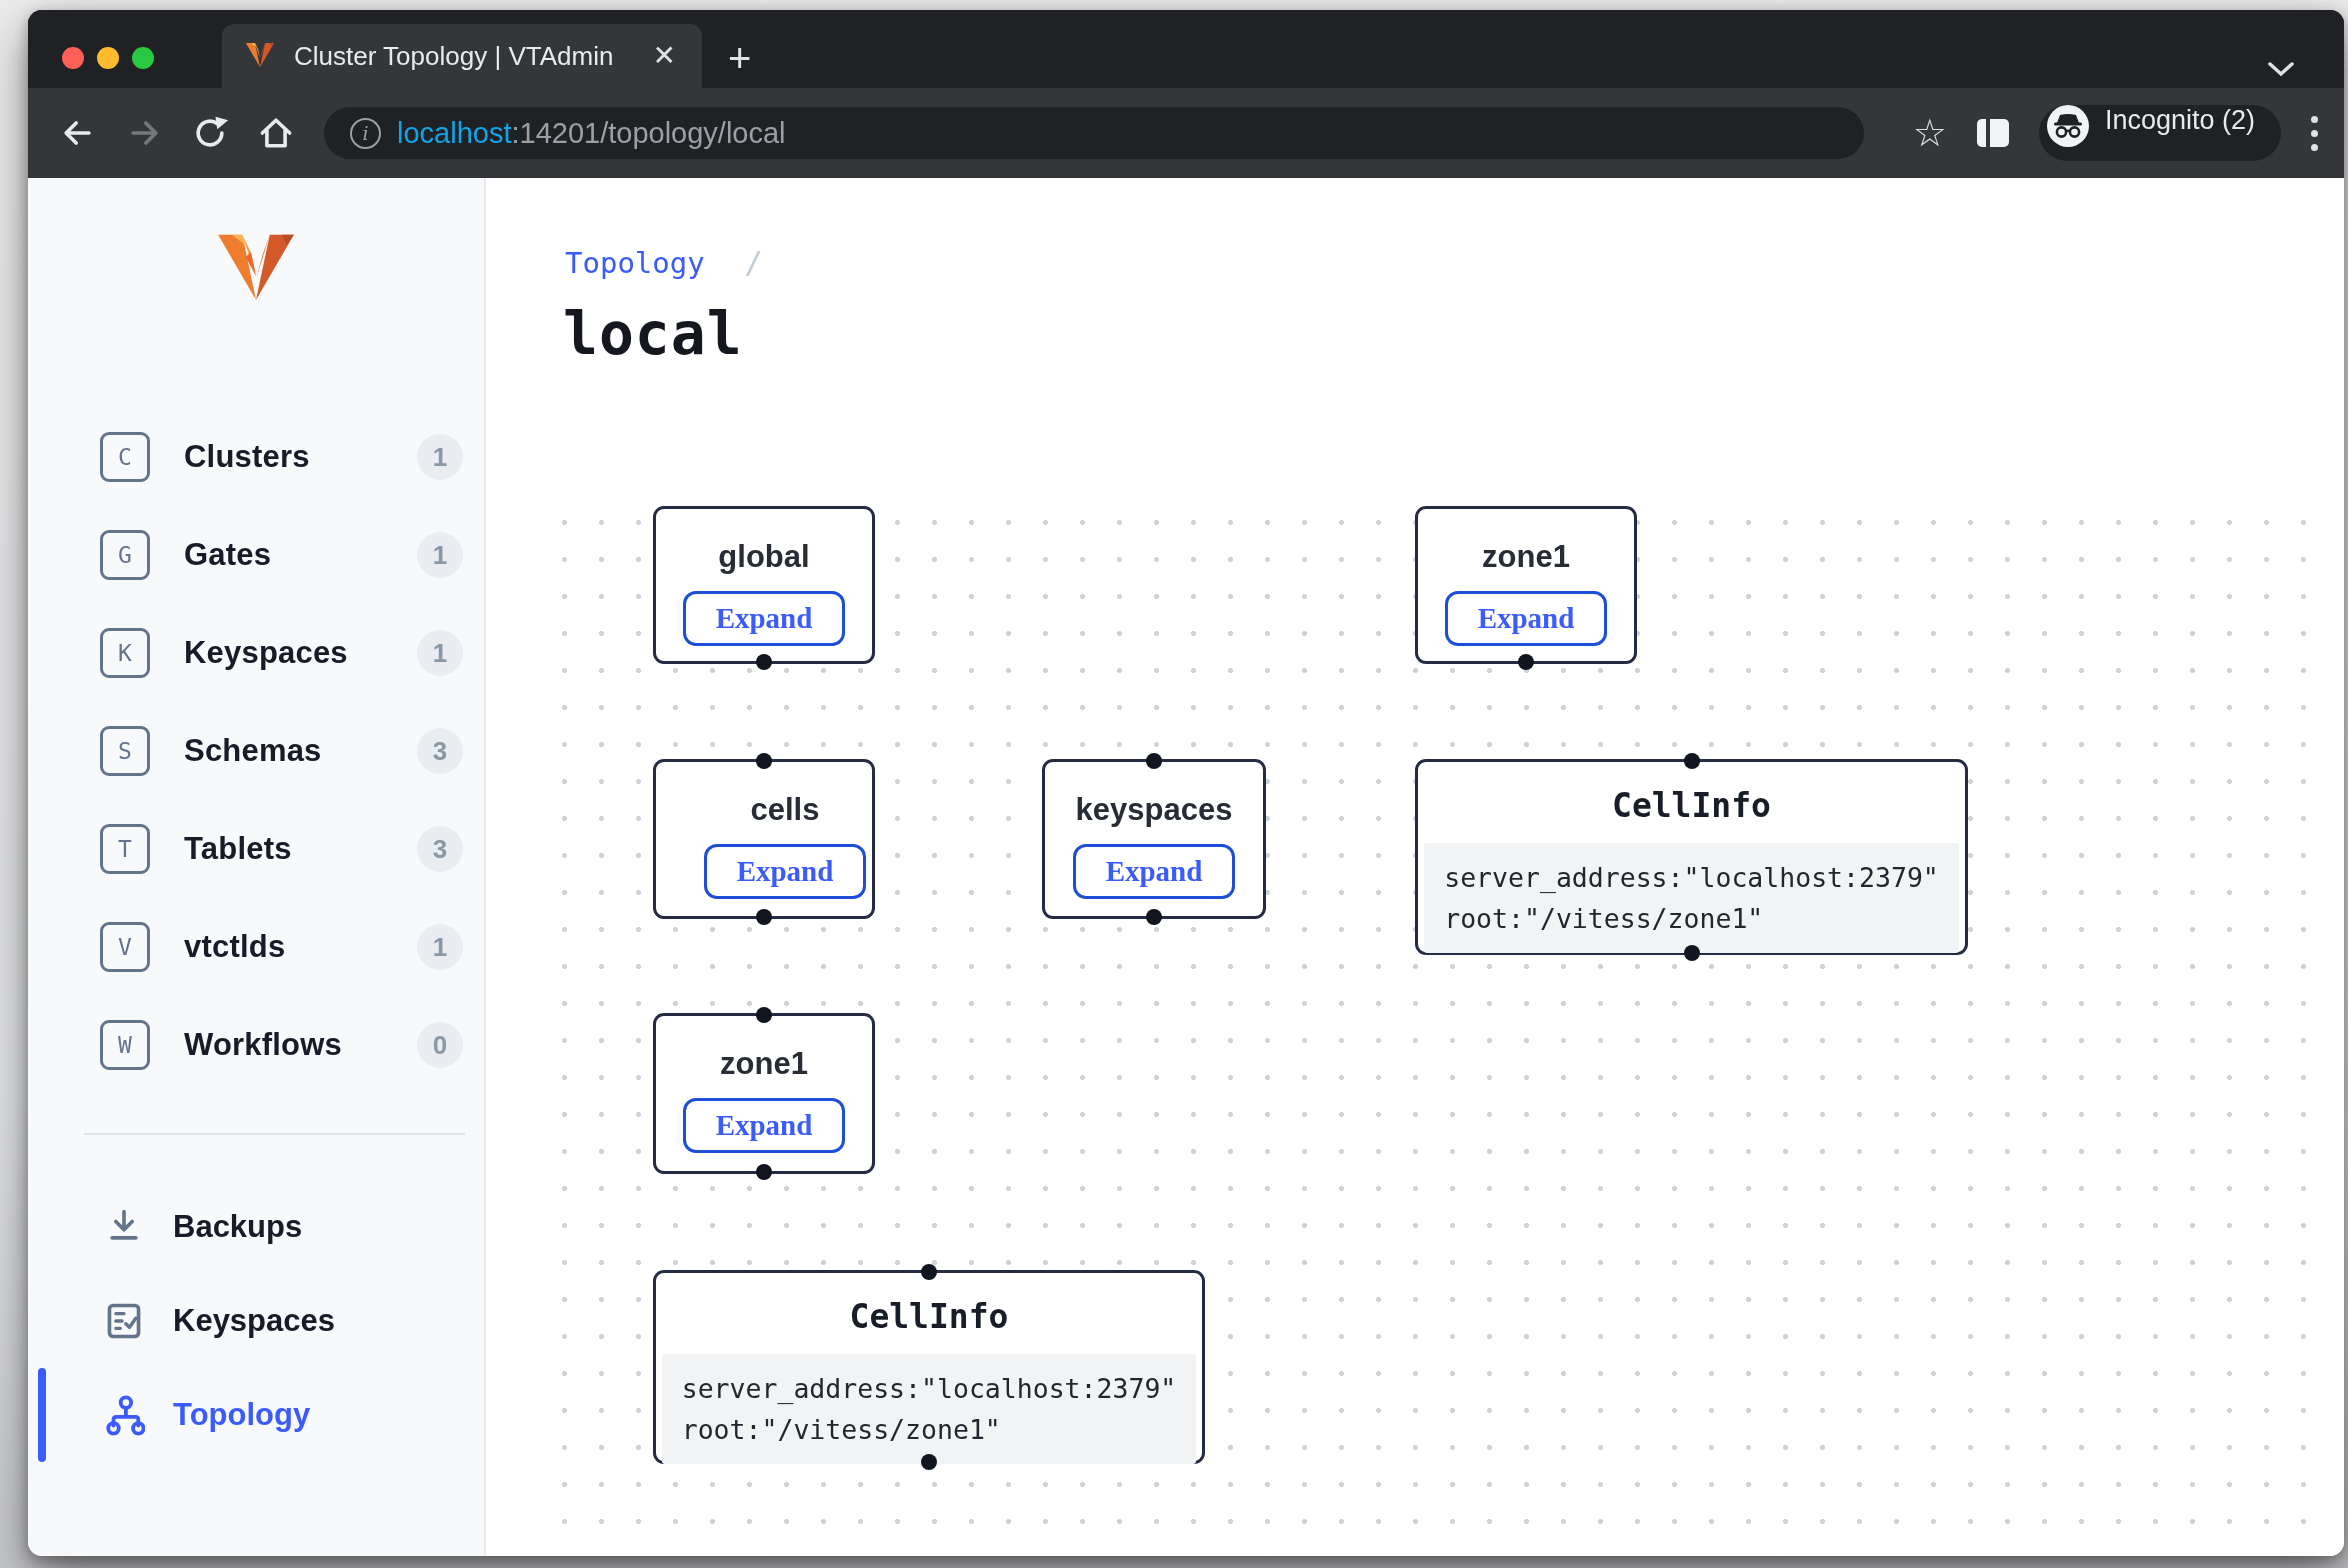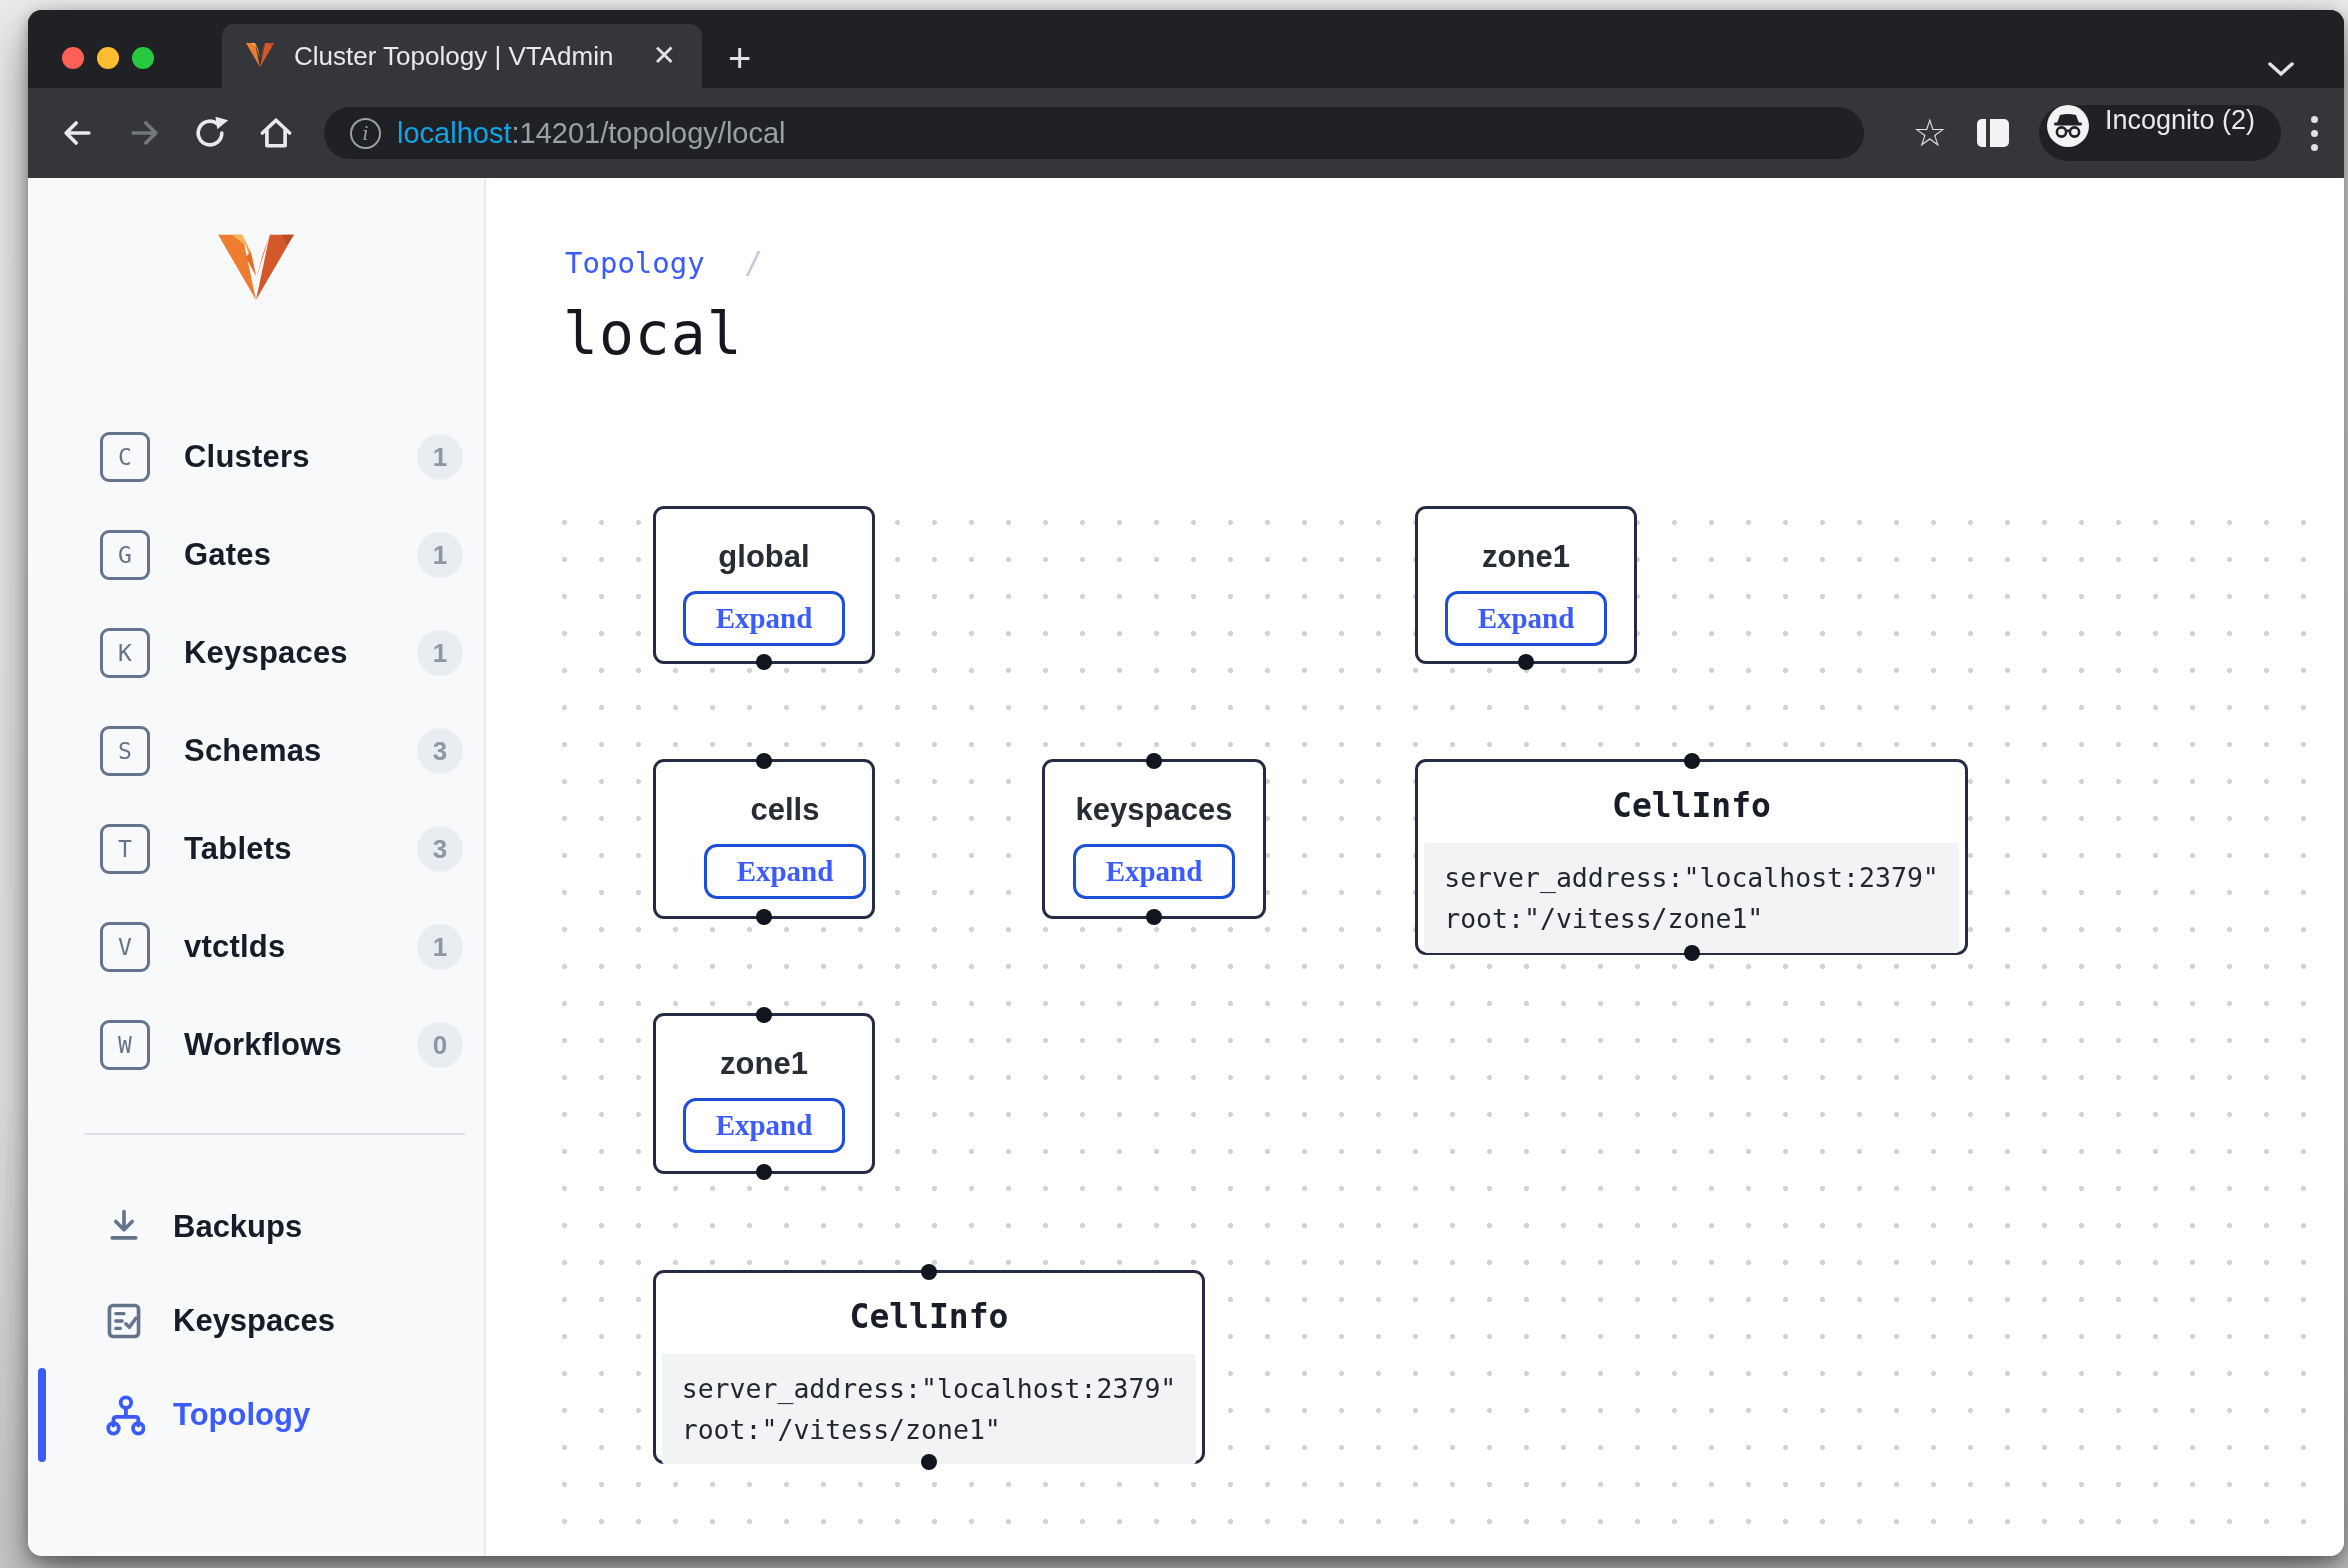--- a/index.html
+++ b/index.html
@@ -87,21 +87,21 @@
   .dots{
     position:absolute;left:52px;top:320px;right:10px;bottom:12px;
     background-image:radial-gradient(circle,#d0d3d8 2.3px,transparent 2.5px);
     background-size:37px 37px;background-position:8px 6px;
   }
   .crumbs{position:absolute;left:79px;top:66px;font-family:"DejaVu Sans Mono",monospace;font-size:29px;}
   .crumb-link{color:#3b5bfc;}
   .crumb-sep{color:#c3cdd9;margin-left:22px;font-size:31px;}
   .page-title{
     position:absolute;left:77px;top:122px;font-family:"DejaVu Sans Mono",monospace;
-    font-weight:400;font-size:58px;color:#16181f;letter-spacing:1px;
+    font-weight:700;font-size:58px;color:#16181f;letter-spacing:1px;
   }
   .edges{position:absolute;inset:0;pointer-events:none;}
   .node{
     position:absolute;background:#fff;border:3px solid #242b42;border-radius:11px;
     box-sizing:border-box;display:flex;flex-direction:column;align-items:center;z-index:2;
   }
   .node-title{font-size:31px;font-weight:700;color:#272c35;margin-top:30px;}
   .expand-btn{
     margin-top:16px;background:#fff;border:3px solid #1d4ed8;border-radius:13px;
     color:#3b5bfc;font-size:29px;font-weight:700;padding:7px 30px;

